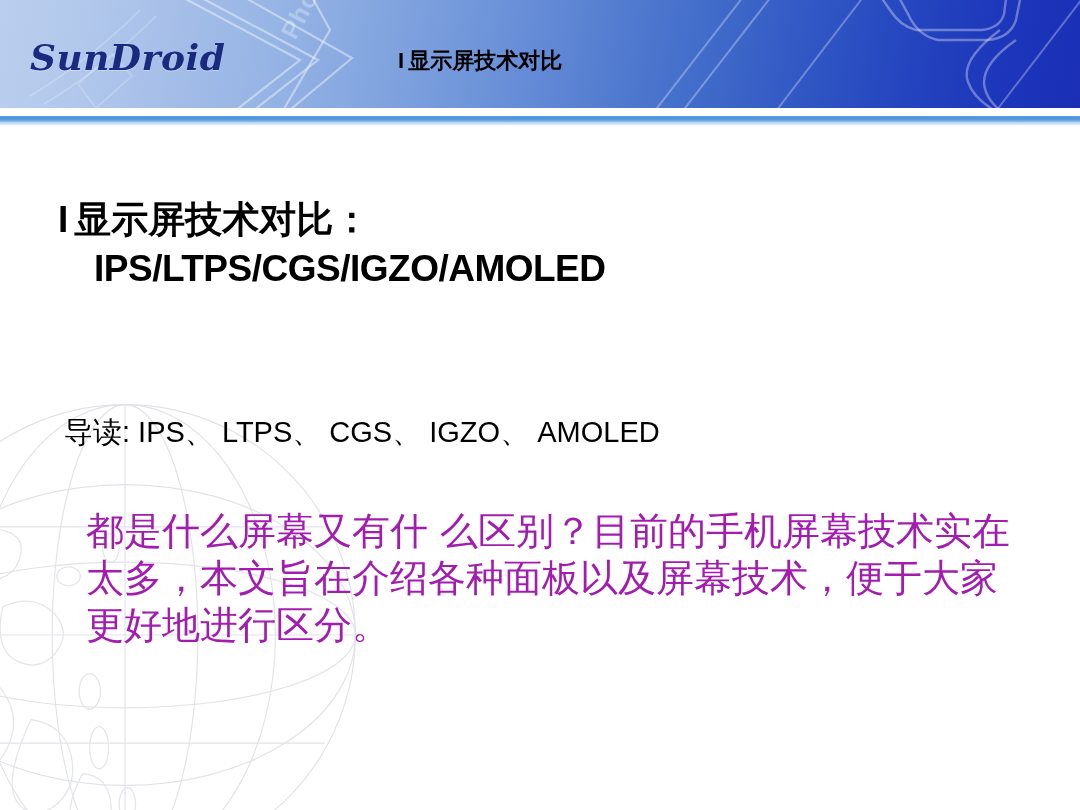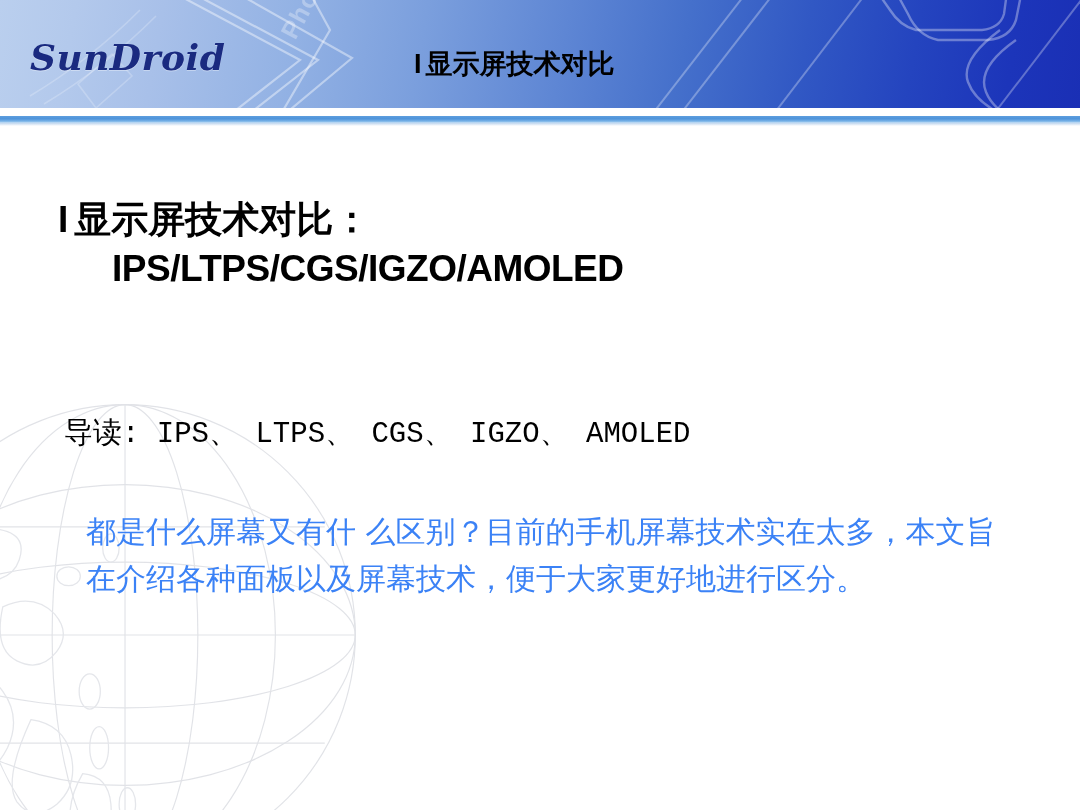--- a/index.html
+++ b/index.html
@@ -65,24 +65,24 @@
     font-weight: 700;
     font-size: 36px;
     letter-spacing: 0.5px;
     color: #1a2a80;
     text-shadow: 0 1px 0 rgba(255,255,255,0.35);
     white-space: nowrap;
     margin-left: 8px;
   }
   .header-title {
     position: absolute;
-    left: 414px;
+    left: 398px;
     top: 46px;
     font-family: "Liberation Sans", "DejaVu Sans", sans-serif;
-    font-size: 27px;
+    font-size: 22px;
     font-weight: 700;
     color: #000000;
     letter-spacing: 0px;
     white-space: nowrap;
   }
   .header-title .roman {
     font-family: "Liberation Sans", sans-serif;
     margin-right: 4px;
   }
 
@@ -136,50 +136,50 @@
     font-size: 37px;
     font-weight: 700;
     line-height: 46px;
     letter-spacing: 0px;
     white-space: nowrap;
   }
   .headline .line1 .roman {
     margin-right: 6px;
   }
   .headline .line2 {
-    margin-left: 54px;
+    margin-left: 36px;
     font-family: "Liberation Sans", "DejaVu Sans", sans-serif;
     font-size: 37px;
     font-weight: 700;
     line-height: 52px;
     letter-spacing: -0.5px;
     white-space: nowrap;
   }
 
   .lead-line {
     position: absolute;
     left: 64px;
     top: 413px;
-    font-family: Liberation Mono, monospace;
+    font-family: Liberation Sans, sans-serif;
     font-size: 29px;
     font-weight: 400;
     color: #000000;
     white-space: nowrap;
     letter-spacing: 0px;
   }
 
   .body-paragraph {
     position: absolute;
     left: 86px;
     top: 508px;
     width: 930px;
     font-family: "DejaVu Serif", "Liberation Serif", serif;
-    font-size: 30px;
+    font-size: 38px;
     line-height: 47px;
-    color: #3b82f6;
+    color: #a21caf;
     text-indent: 0;
     white-space: pre-line;
   }
 
   
   .footer-logo {
     position: absolute;
     right: 28px;
     bottom: 18px;
     font-family: "Liberation Sans", "DejaVu Sans", sans-serif;

